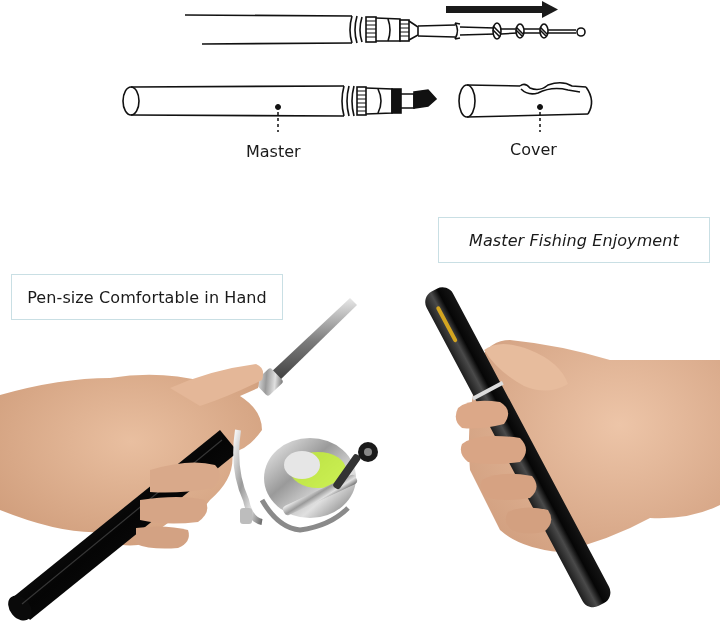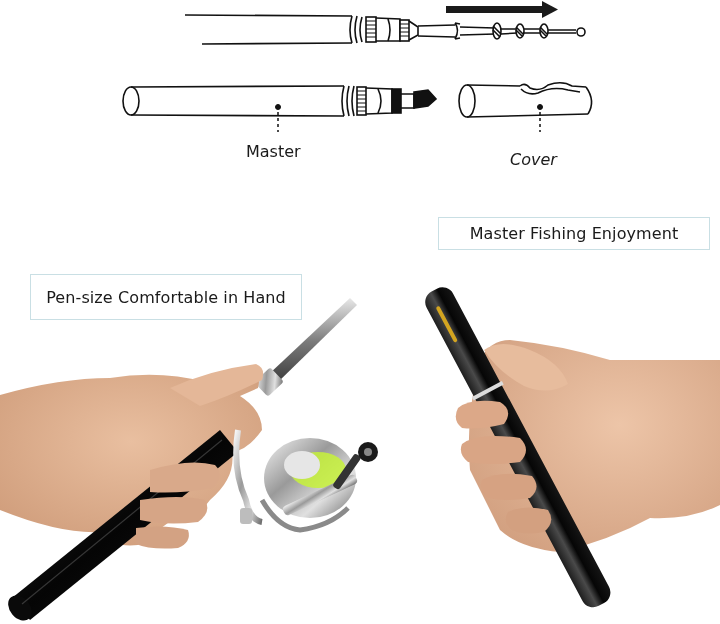--- a/index.html
+++ b/index.html
@@ -107,21 +107,21 @@
     <circle cx="278" cy="107" r="2.5"></circle>
     <line x1="278" y1="112" x2="278" y2="132" stroke-width="1.5" stroke-dasharray="3,3"></line>
   </g>
   <g fill="#111" stroke="#111">
     <circle cx="540" cy="107" r="2.5"></circle>
     <line x1="540" y1="112" x2="540" y2="132" stroke-width="1.5" stroke-dasharray="3,3"></line>
   </g>
 </svg>
 
 <div class="diagram-label" style="left:246px; top:142px;">Master</div>
-<div class="diagram-label" style="left:510px; top:150px;font-style:italic;">Cover</div>
+<div class="diagram-label" style="left:510px; top:140px;">Cover</div>
 
 <svg class="layer" viewBox="0 0 720 624" width="720" height="624">
   <defs>
     <linearGradient id="rodBlack" x1="0" y1="0" x2="1" y2="1">
       <stop offset="0" stop-color="#2a2a2a"></stop>
         <stop offset="0.5" stop-color="#050505"></stop>
         <stop offset="1" stop-color="#1c1c1c"></stop>
     </linearGradient>
     <linearGradient id="rodSilver" x1="0" y1="0" x2="0" y2="1">
       <stop offset="0" stop-color="#e8e8e8"></stop>
@@ -192,18 +192,18 @@
   </g>
 
   <path d="M458 408 Q470 398 500 402 Q514 410 504 424 Q480 430 462 428 Q452 420 458 408 Z" fill="#dca888"></path>
   <path d="M462 444 Q478 432 520 438 Q532 450 520 462 Q490 466 468 462 Q458 454 462 444 Z" fill="#d9a585"></path>
   <path d="M482 480 Q500 470 532 476 Q542 488 530 498 Q504 502 488 498 Q478 490 482 480 Z" fill="#d6a282"></path>
   <path d="M508 512 Q524 504 548 510 Q556 522 544 532 Q524 536 512 530 Q502 522 508 512 Z" fill="#d3a080"></path>
 
   <path d="M484 350 Q500 338 530 350 Q560 362 568 384 Q548 396 524 386 Q498 372 484 350 Z" fill="#e7bc9d"></path>
 </svg>
 
-<div class="label-box" style="left:438px; top:217px; width:272px; height:33px;">
+<div class="label-box" style="left:438px; top:217px; width:272px; height:46px;font-style:italic;">
   <span>Master Fishing Enjoyment</span>
 </div>
-<div class="label-box" style="left:30px; top:274px; width:272px; height:46px;">
+<div class="label-box" style="left:11px; top:274px; width:272px; height:46px;">
   <span>Pen-size Comfortable in Hand</span>
 </div>
 
 </body></html>

